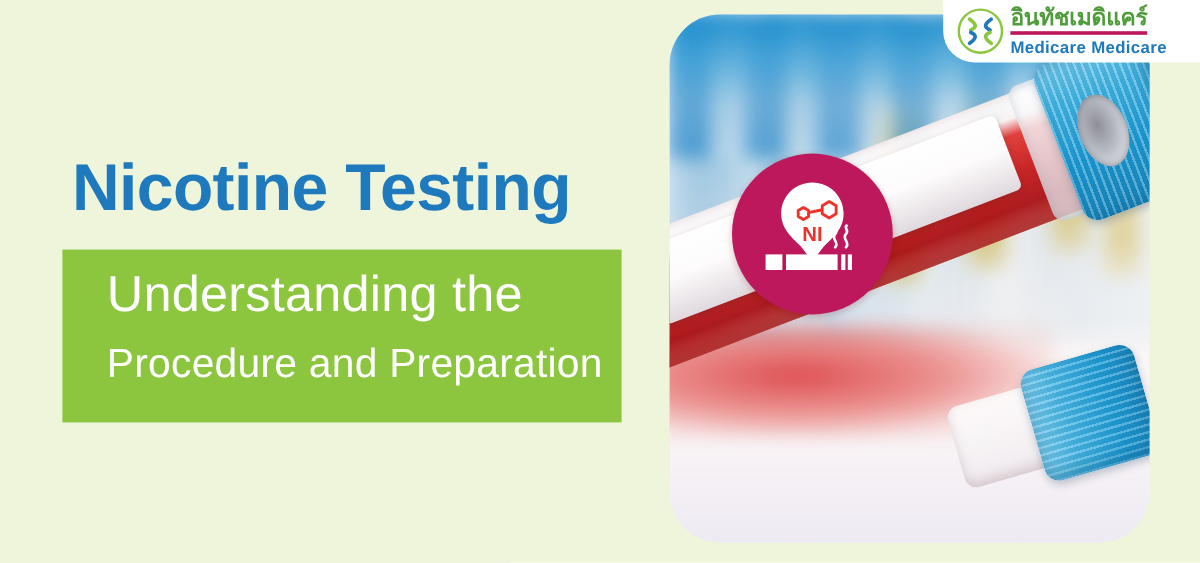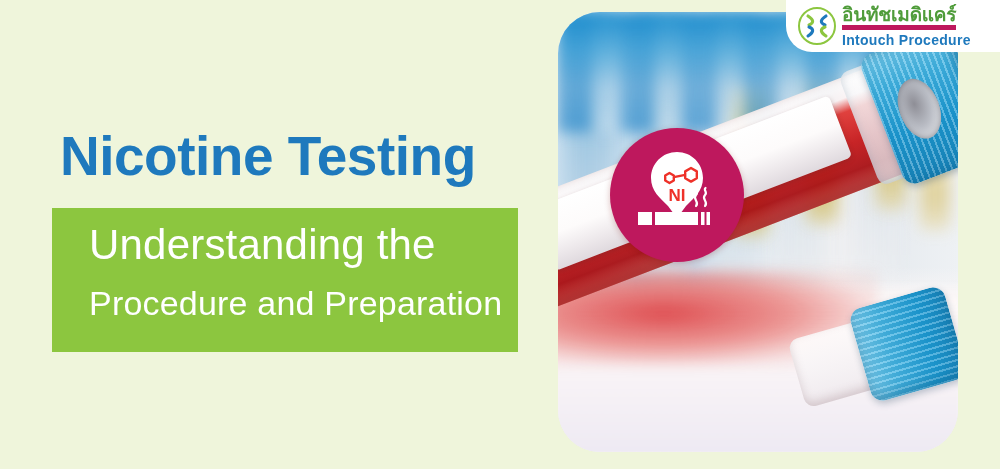--- a/index.html
+++ b/index.html
@@ -307,21 +307,21 @@
   #logo-mark svg { position: absolute; left: 0; top: 0; }
   #logo-text {
     margin-left: 6px;
     line-height: 1;
   }
   #logo-thai {
     font-size: 19px;
     font-weight: bold;
     color: #4f9c3a;
     letter-spacing: -0.2px;
-    border-bottom: 5px solid #be185d;
+    border-bottom: 3px solid #be185d;
     padding-bottom: 1px;
     display: inline-block;
   }
   #logo-en {
     display: block;
     margin-top: 3px;
     font-size: 14px;
     font-weight: bold;
     color: #1e79bd;
     letter-spacing: 0.3px;
@@ -408,17 +408,17 @@
         <g stroke-linecap="round" fill="none" stroke-width="3.1">
           <path d="M8 7 C14 11, 14 14, 9 16" stroke="#8cc63f"></path>
           <path d="M26 7 C20 11, 20 14, 25 16" stroke="#1e79bd"></path>
           <path d="M8 27 C14 23, 14 20, 9 18" stroke="#1e79bd"></path>
           <path d="M26 27 C20 23, 20 20, 25 18" stroke="#8cc63f"></path>
         </g>
       </svg>
     </div>
     <div id="logo-text">
       <span id="logo-thai">อินทัชเมดิแคร์</span>
-      <span id="logo-en">Intouch  Procedure</span>
+      <span id="logo-en">Medicare  Medicare</span>
     </div>
   </div>
 
 </div>
 
 </body></html>

